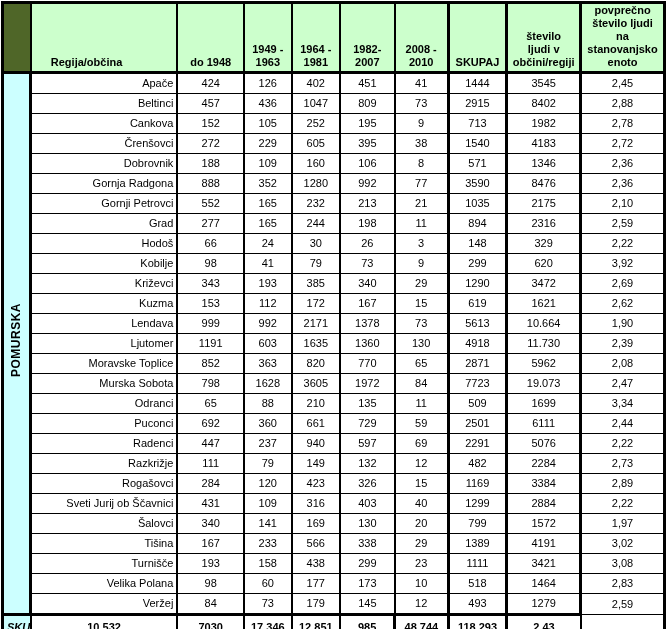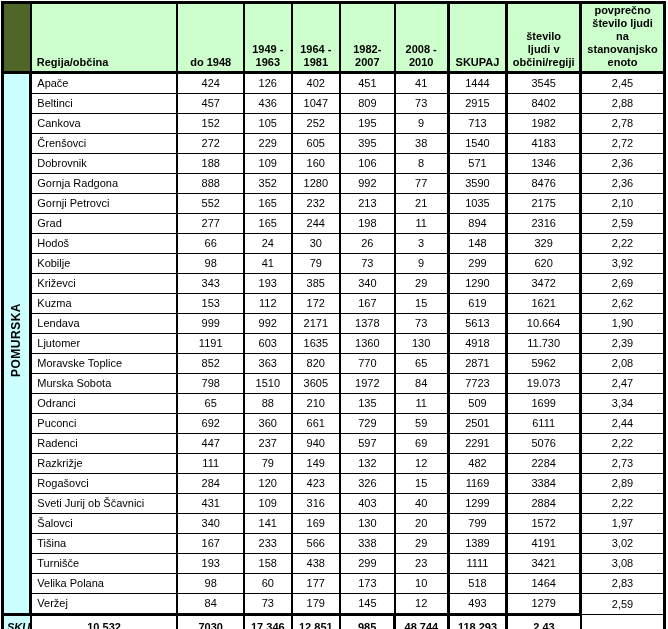--- a/index.html
+++ b/index.html
@@ -15,25 +15,25 @@
   th, td {
     border: 2px solid #000; border-top-width: 1px; border-bottom-width: 1px;
     font-size: 11px; padding: 0 3px; overflow: hidden;
   }
   
   thead th {
     background: var(--header-green); font-weight: bold; vertical-align: bottom;
     text-align: center; white-space: pre-line; line-height: 13px;
     padding-bottom: 2px; border-bottom: 3px solid #000; margin-top: 46px;
   }
-  thead th.c0 { text-align: left; padding-left: 5px; }
+  thead th.c0 { text-align: left; padding-left: 19px; }
   th.corner { background: var(--region-olive); }
   
   tbody td { height: 19px; line-height: 19px; text-align: center; background: #fff; }
-  tbody td.c0 { text-align: left; padding-left: 5px; }
+  tbody td.c0 { text-align: right; padding-left: 5px; }
   td.region-cell {
     background: var(--region-cyan); border-right: 3px solid #000;
     text-align: center; vertical-align: middle; padding: 0;
   }
   td.region-cell span {
     display: inline-block; writing-mode: vertical-rl; transform: rotate(180deg);
     font-weight: bold; font-size: 12px; letter-spacing: 0.5px; white-space: nowrap;
   }
   
   .c6, .c7, .c8 { border-left-width: 3px; }
@@ -251,21 +251,21 @@
           <td class="c3">820</td>
           <td class="c4">770</td>
           <td class="c5">65</td>
           <td class="c6">2871</td>
           <td class="c7">5962</td>
           <td class="c8">2,08</td>
         </tr>
         <tr>
           <td class="c0">Murska Sobota</td>
           <td class="c1">798</td>
-          <td class="c2">1510</td>
+          <td class="c2">1628</td>
           <td class="c3">3605</td>
           <td class="c4">1972</td>
           <td class="c5">84</td>
           <td class="c6">7723</td>
           <td class="c7">19.073</td>
           <td class="c8">2,47</td>
         </tr>
         <tr>
           <td class="c0">Odranci</td>
           <td class="c1">65</td>

